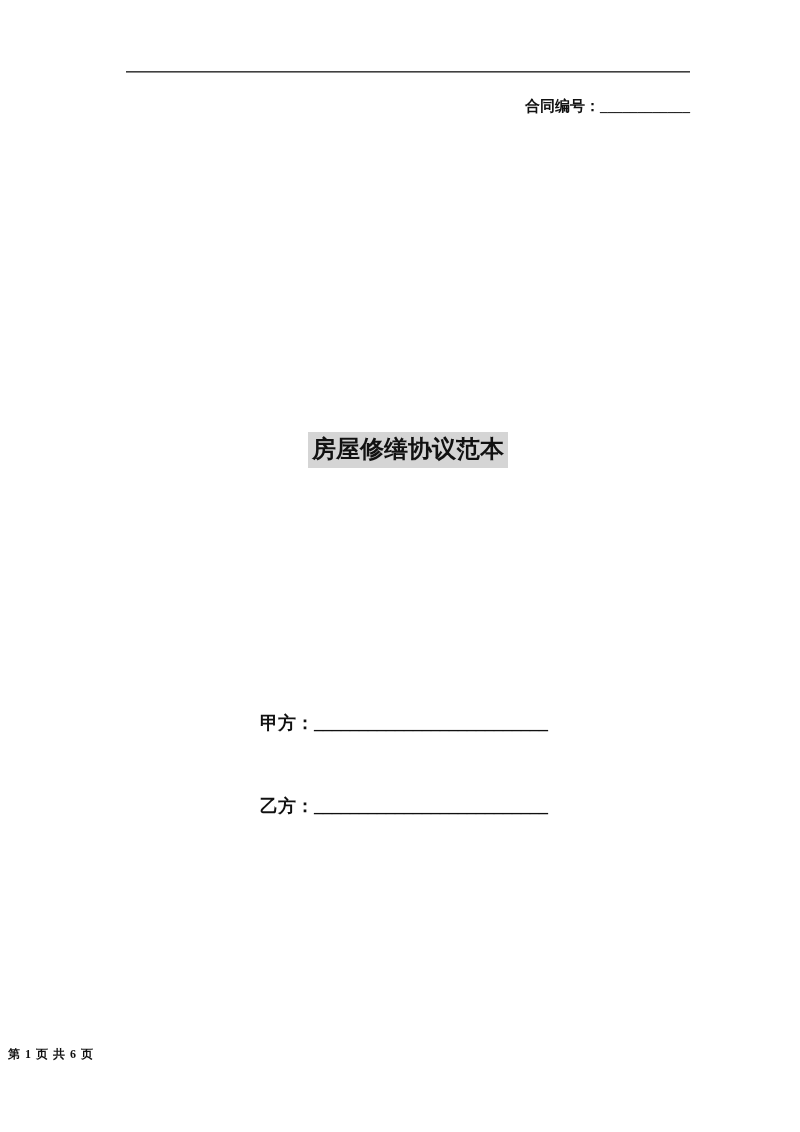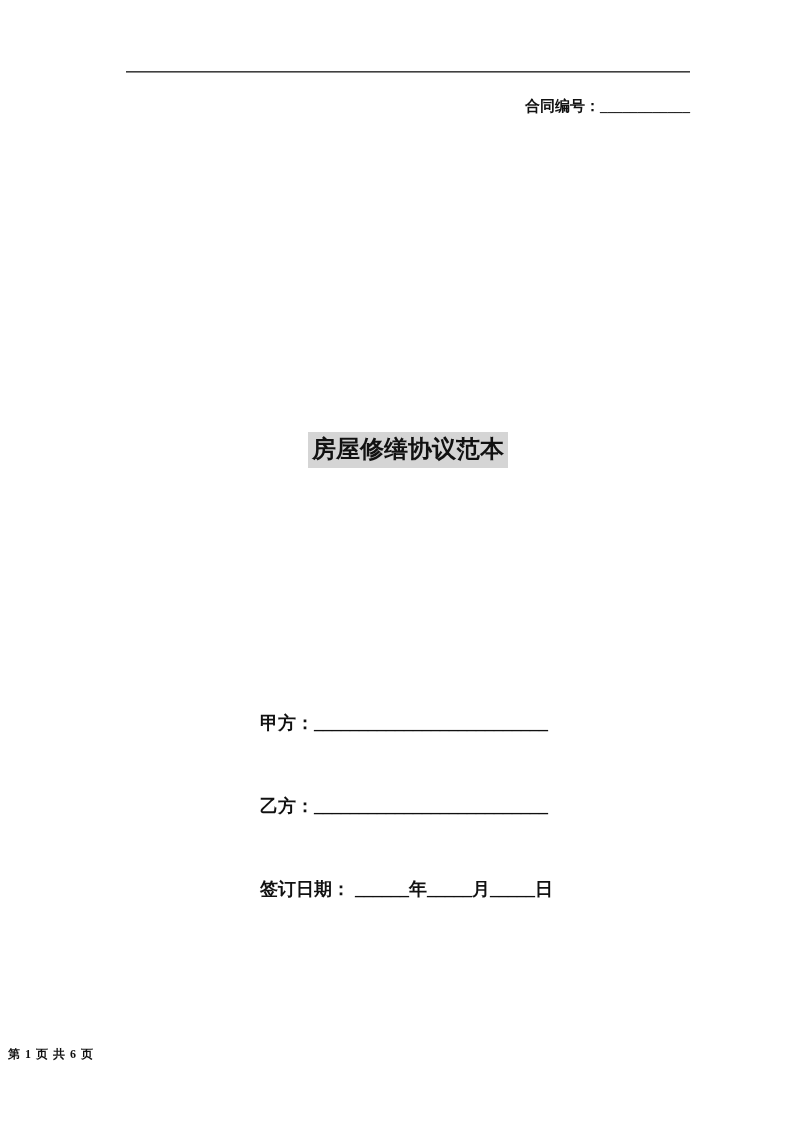--- a/index.html
+++ b/index.html
@@ -82,21 +82,18 @@
   </div>
 
   <div class="field-row party-a">
     <span>甲方：</span><span class="blank">__________________________</span>
   </div>
 
   <div class="field-row party-b">
     <span>乙方：</span><span class="blank">__________________________</span>
   </div>
 
-  <div class="field-row sign-date">
-    <span>签订日期：</span><span class="blank first">______</span><span>年</span><span class="blank">_____</span><span>月</span><span class="blank">_____</span><span>日</span>
-  </div>
 
   <div class="doc-footer">
     <span>第 1 页 共 6 页</span>
   </div>
 
 </div>
 
 </body></html>

